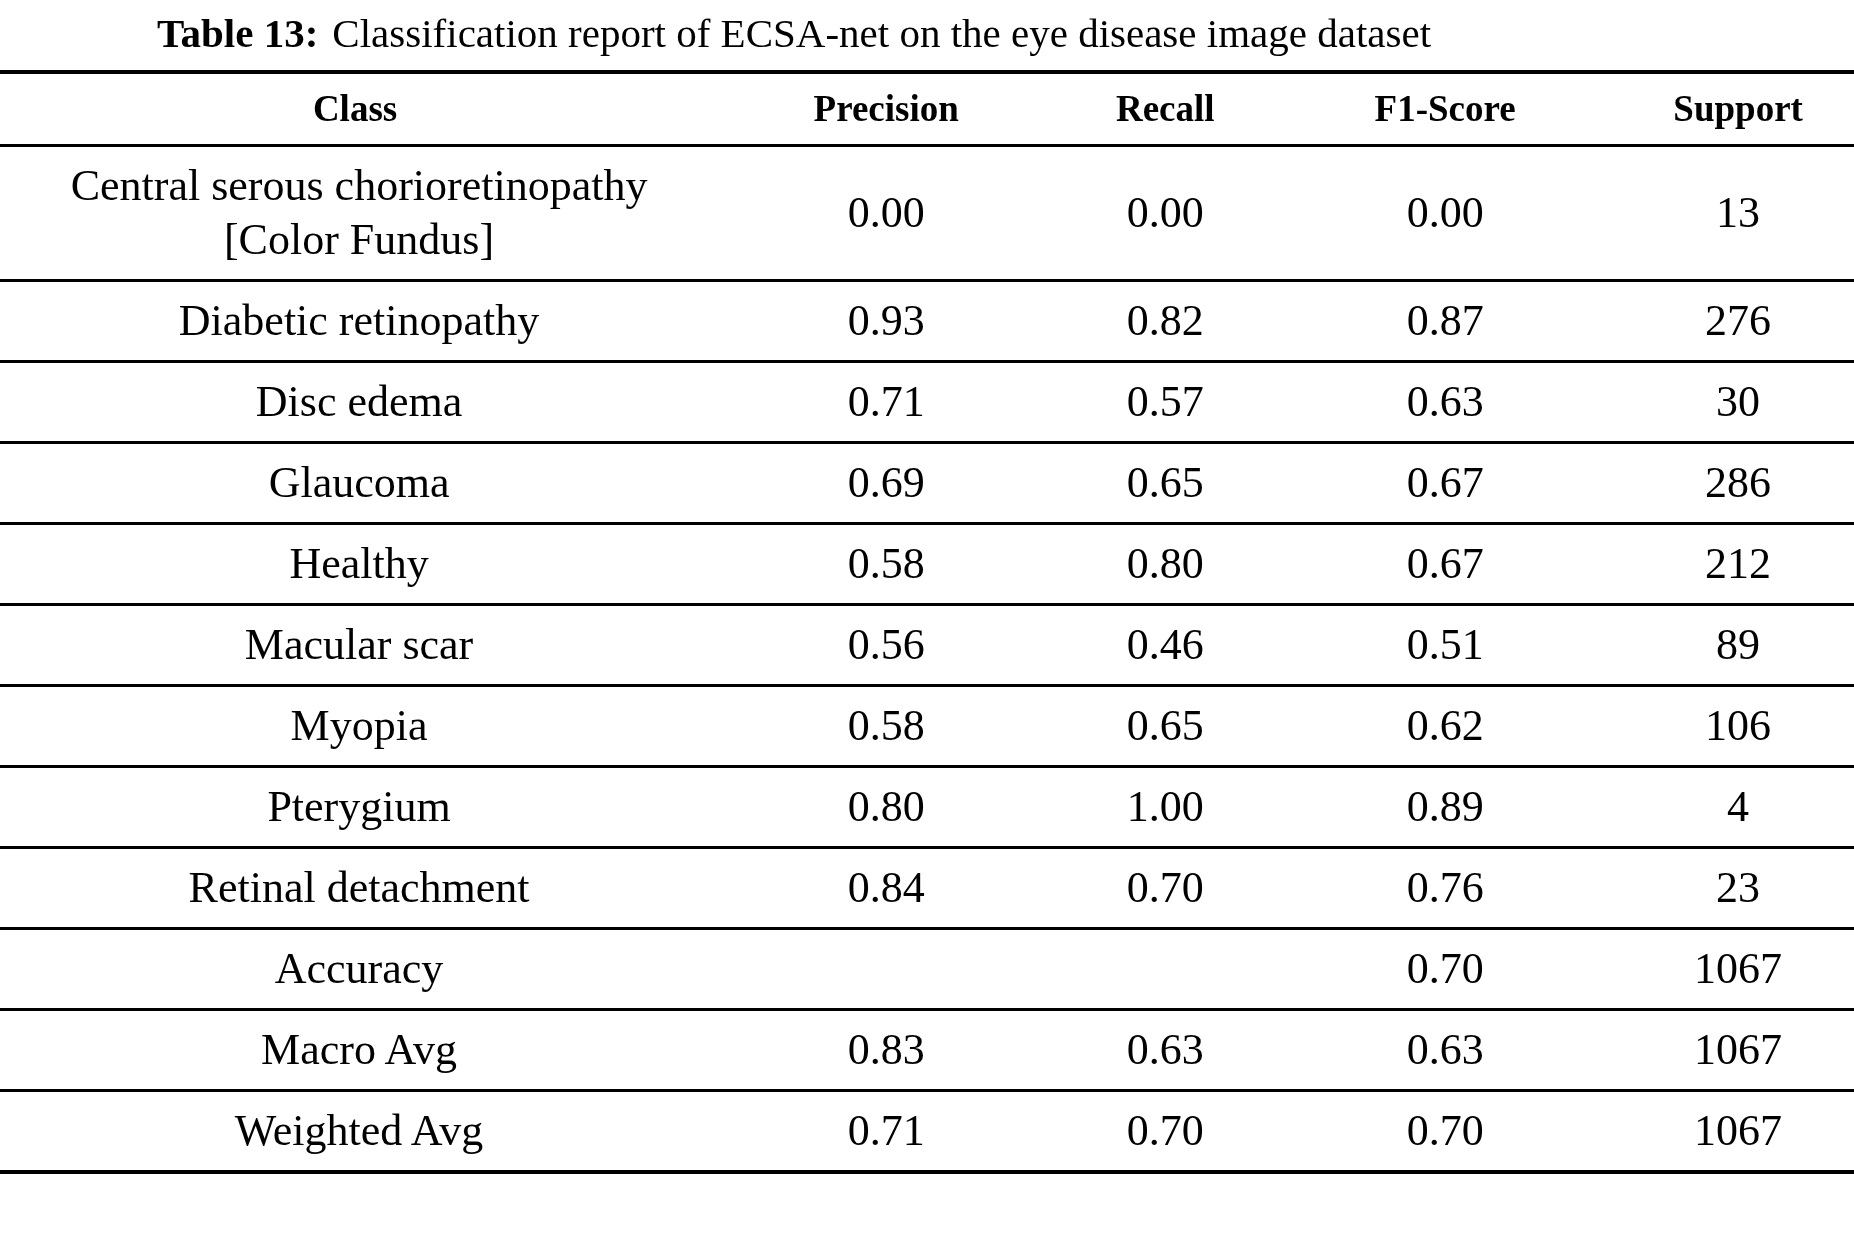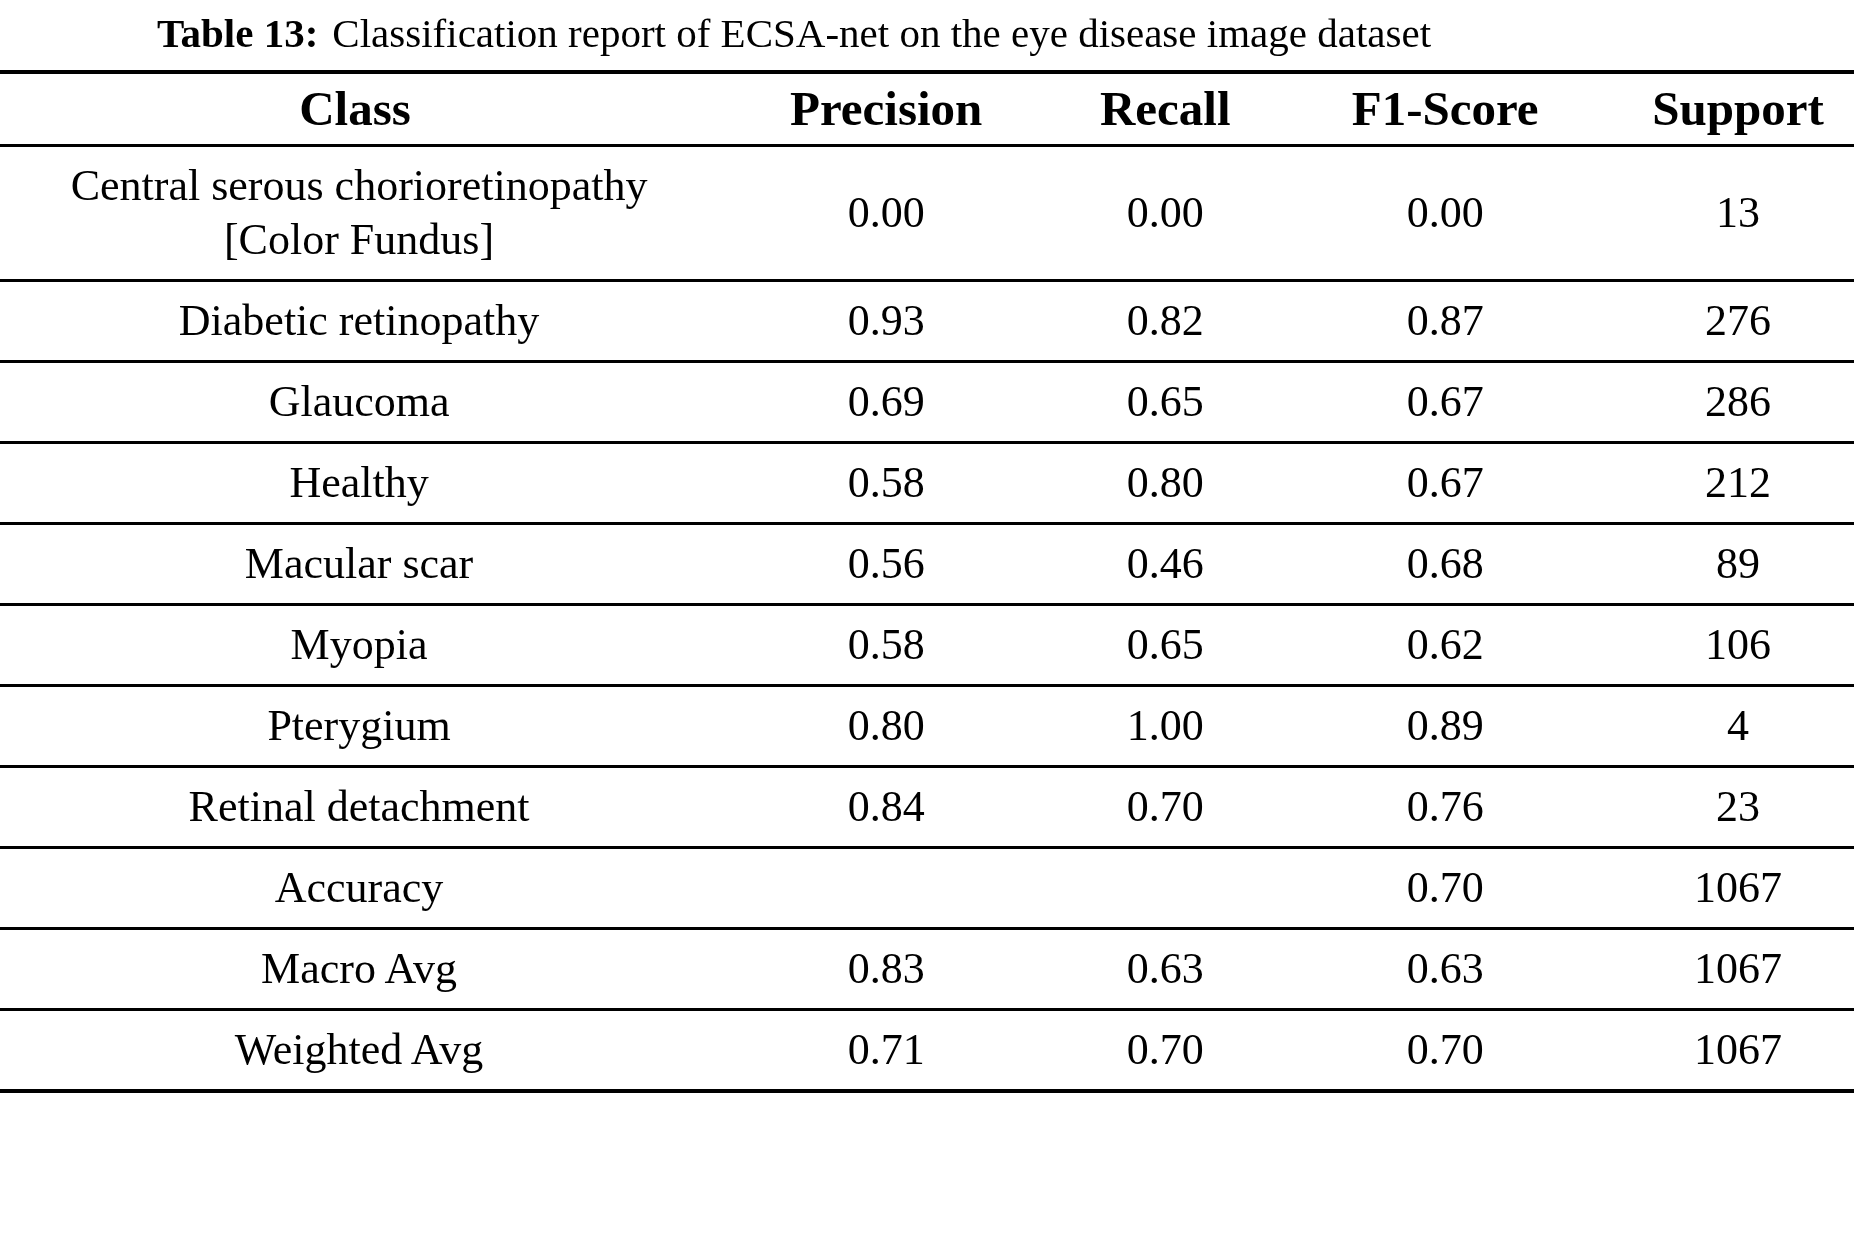--- a/index.html
+++ b/index.html
@@ -46,21 +46,21 @@
   th, td {
     text-align: center;
     vertical-align: middle;
     font-size: 44px;
     line-height: 54px;
     padding: 12px 8px;
     border-bottom: 3px solid #000000;
   }
   thead th {
     font-weight: bold;
-    font-size: 49px;
+    font-size: 37px;
     padding: 8px 8px;
   }
   tbody tr:last-child td {
     border-bottom: none;
   }
   td.cell-class {
     padding-left: 28px;
     padding-right: 20px;
   }
 </style>
@@ -99,38 +99,45 @@
           <td class="cell-support">13</td>
         </tr>
         <tr>
           <td class="cell-class">Diabetic retinopathy</td>
           <td class="cell-precision">0.93</td>
           <td class="cell-recall">0.82</td>
           <td class="cell-f1-score">0.87</td>
           <td class="cell-support">276</td>
         </tr>
         <tr>
+          <td class="cell-class">Disc edema</td>
+          <td class="cell-precision">0.71</td>
+          <td class="cell-recall">0.57</td>
+          <td class="cell-f1-score">0.63</td>
+          <td class="cell-support">30</td>
+        </tr>
+        <tr>
           <td class="cell-class">Glaucoma</td>
           <td class="cell-precision">0.69</td>
           <td class="cell-recall">0.65</td>
           <td class="cell-f1-score">0.67</td>
           <td class="cell-support">286</td>
         </tr>
         <tr>
           <td class="cell-class">Healthy</td>
           <td class="cell-precision">0.58</td>
           <td class="cell-recall">0.80</td>
           <td class="cell-f1-score">0.67</td>
           <td class="cell-support">212</td>
         </tr>
         <tr>
           <td class="cell-class">Macular scar</td>
           <td class="cell-precision">0.56</td>
           <td class="cell-recall">0.46</td>
-          <td class="cell-f1-score">0.68</td>
+          <td class="cell-f1-score">0.51</td>
           <td class="cell-support">89</td>
         </tr>
         <tr>
           <td class="cell-class">Myopia</td>
           <td class="cell-precision">0.58</td>
           <td class="cell-recall">0.65</td>
           <td class="cell-f1-score">0.62</td>
           <td class="cell-support">106</td>
         </tr>
         <tr>

